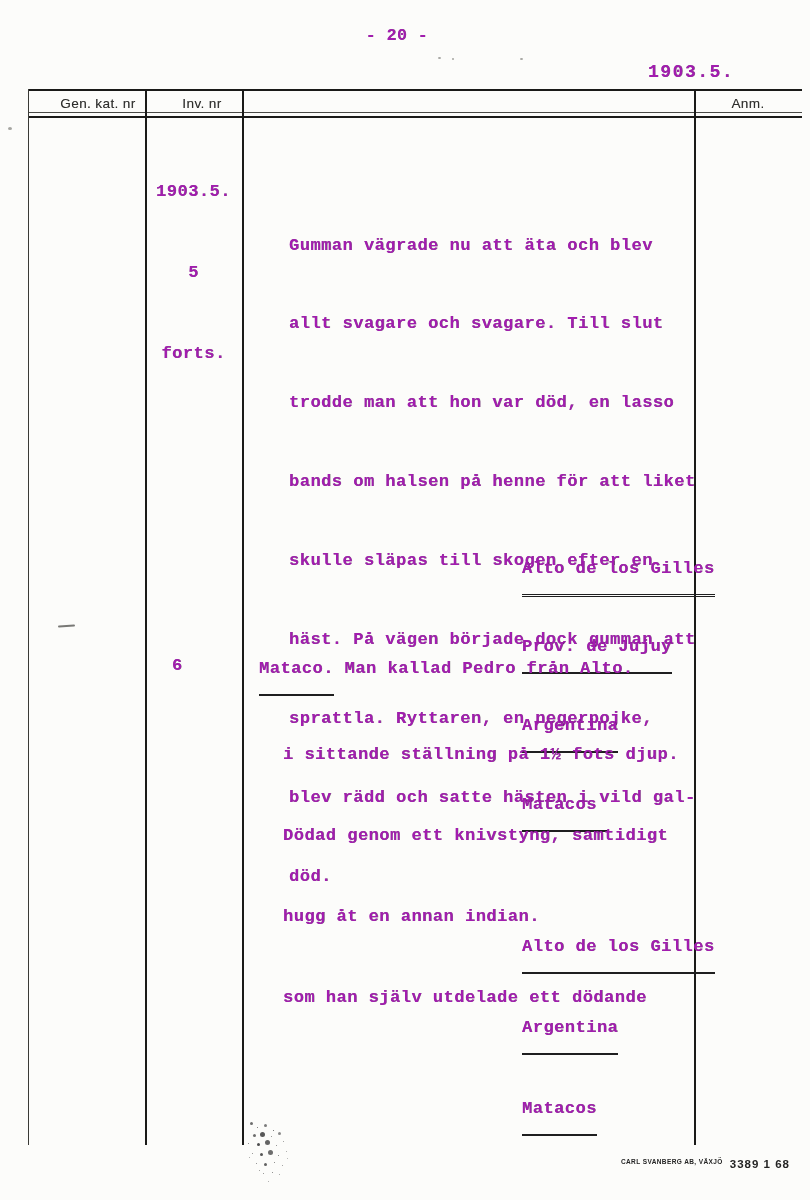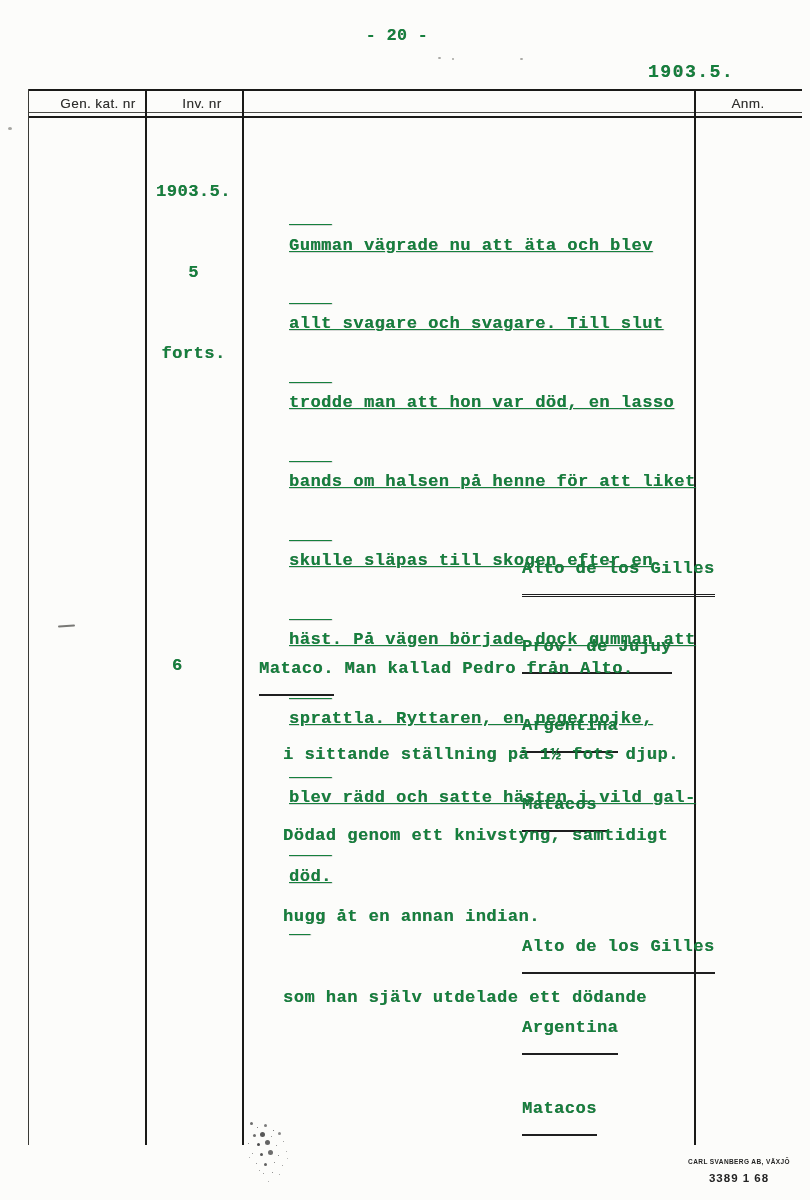--- a/index.html
+++ b/index.html
@@ -11,21 +11,21 @@
     overflow:hidden;
     font-family:"Liberation Mono","DejaVu Sans Mono",monospace;
     color:#1e1e1e;
   }
   
   .tw{
     font-family:"Liberation Mono","DejaVu Sans Mono",monospace;
     font-weight:bold;
     font-size:17px;
     letter-spacing:0.5px;
-    color:#15803d;
+    color:#a21caf;
     text-shadow:0.3px 0.3px 0.6px rgba(25,25,25,0.55);
     white-space:pre;
   }
   .abs{position:absolute;}
   
   .rule{position:absolute;background:#1a1a18;}
   .rule.h{height:2.4px;}
   .rule.h.thin{height:1.1px;background:#4a4a46;}
   .rule.v{width:1.8px;}
   .rule.v.faint{width:1.4px;background:#3a3a36;}
@@ -41,24 +41,23 @@
   }
   .para{line-height:26.3px;}
   .para27{line-height:27px;}
   .prov-line{display:block;}
   .u{border-bottom:2px solid #1f1f1f;white-space:pre;padding-bottom:16px;}
   .u-heavy{border-bottom:3px double #1f1f1f;}
   .sup-b{position:relative;top:-5px;}
   
   .imprint{
     position:absolute;
-    display:flex;align-items:center;gap:7px;
+    display:flex;align-items:flex-start;gap:7px;
     font-family:"Liberation Sans","DejaVu Sans",sans-serif;
     color:#242424;
-    flex-direction:column;
   }
   .imprint .name{font-size:6.5px;font-weight:bold;letter-spacing:0.4px;}
   .imprint .code{font-size:11.5px;font-weight:bold;letter-spacing:1px;}
   
   .smudge{
     position:absolute;width:3px;height:3px;border-radius:50%;
     background:#555;opacity:0.85;
     box-shadow:
       6px 4px 0 -1px #444, 14px 2px 0 0 #666, 22px 7px 0 -1px #333,
       3px 12px 0 0 #555, 11px 11px 0 1px #3c3c3c, 20px 13px 0 -1px #666,
@@ -97,21 +96,21 @@
   <div class="col-label" style="left:28px;top:96px;width:140px;">Gen. kat. nr</div>
   <div class="col-label" style="left:145px;top:96px;width:114px;">Inv. nr</div>
   <div class="col-label" style="left:694px;top:96px;width:108px;">Anm.</div>
 
   <div class="abs tw para27" style="left:145px;top:124px;width:97px;text-align:center;">
     <div>1903.5.</div>
     <div>5</div>
     <div>forts.</div>
   </div>
 
-  <div class="abs tw para" style="left:289px;top:180px;text-decoration:underline;">
+  <div class="abs tw para" style="left:289px;top:180px;">
     <div>Gumman vägrade nu att äta och blev</div>
     <div>allt svagare och svagare. Till slut</div>
     <div>trodde man att hon var död, en lasso</div>
     <div>bands om halsen på henne för att liket</div>
     <div>skulle släpas till skogen efter en</div>
     <div>häst. På vägen började dock gumman att</div>
     <div>sprattla. Ryttaren, en negerpojke,</div>
     <div>blev rädd och satte hästen i vild gal-</div>
     <div>död.</div>
   </div>

